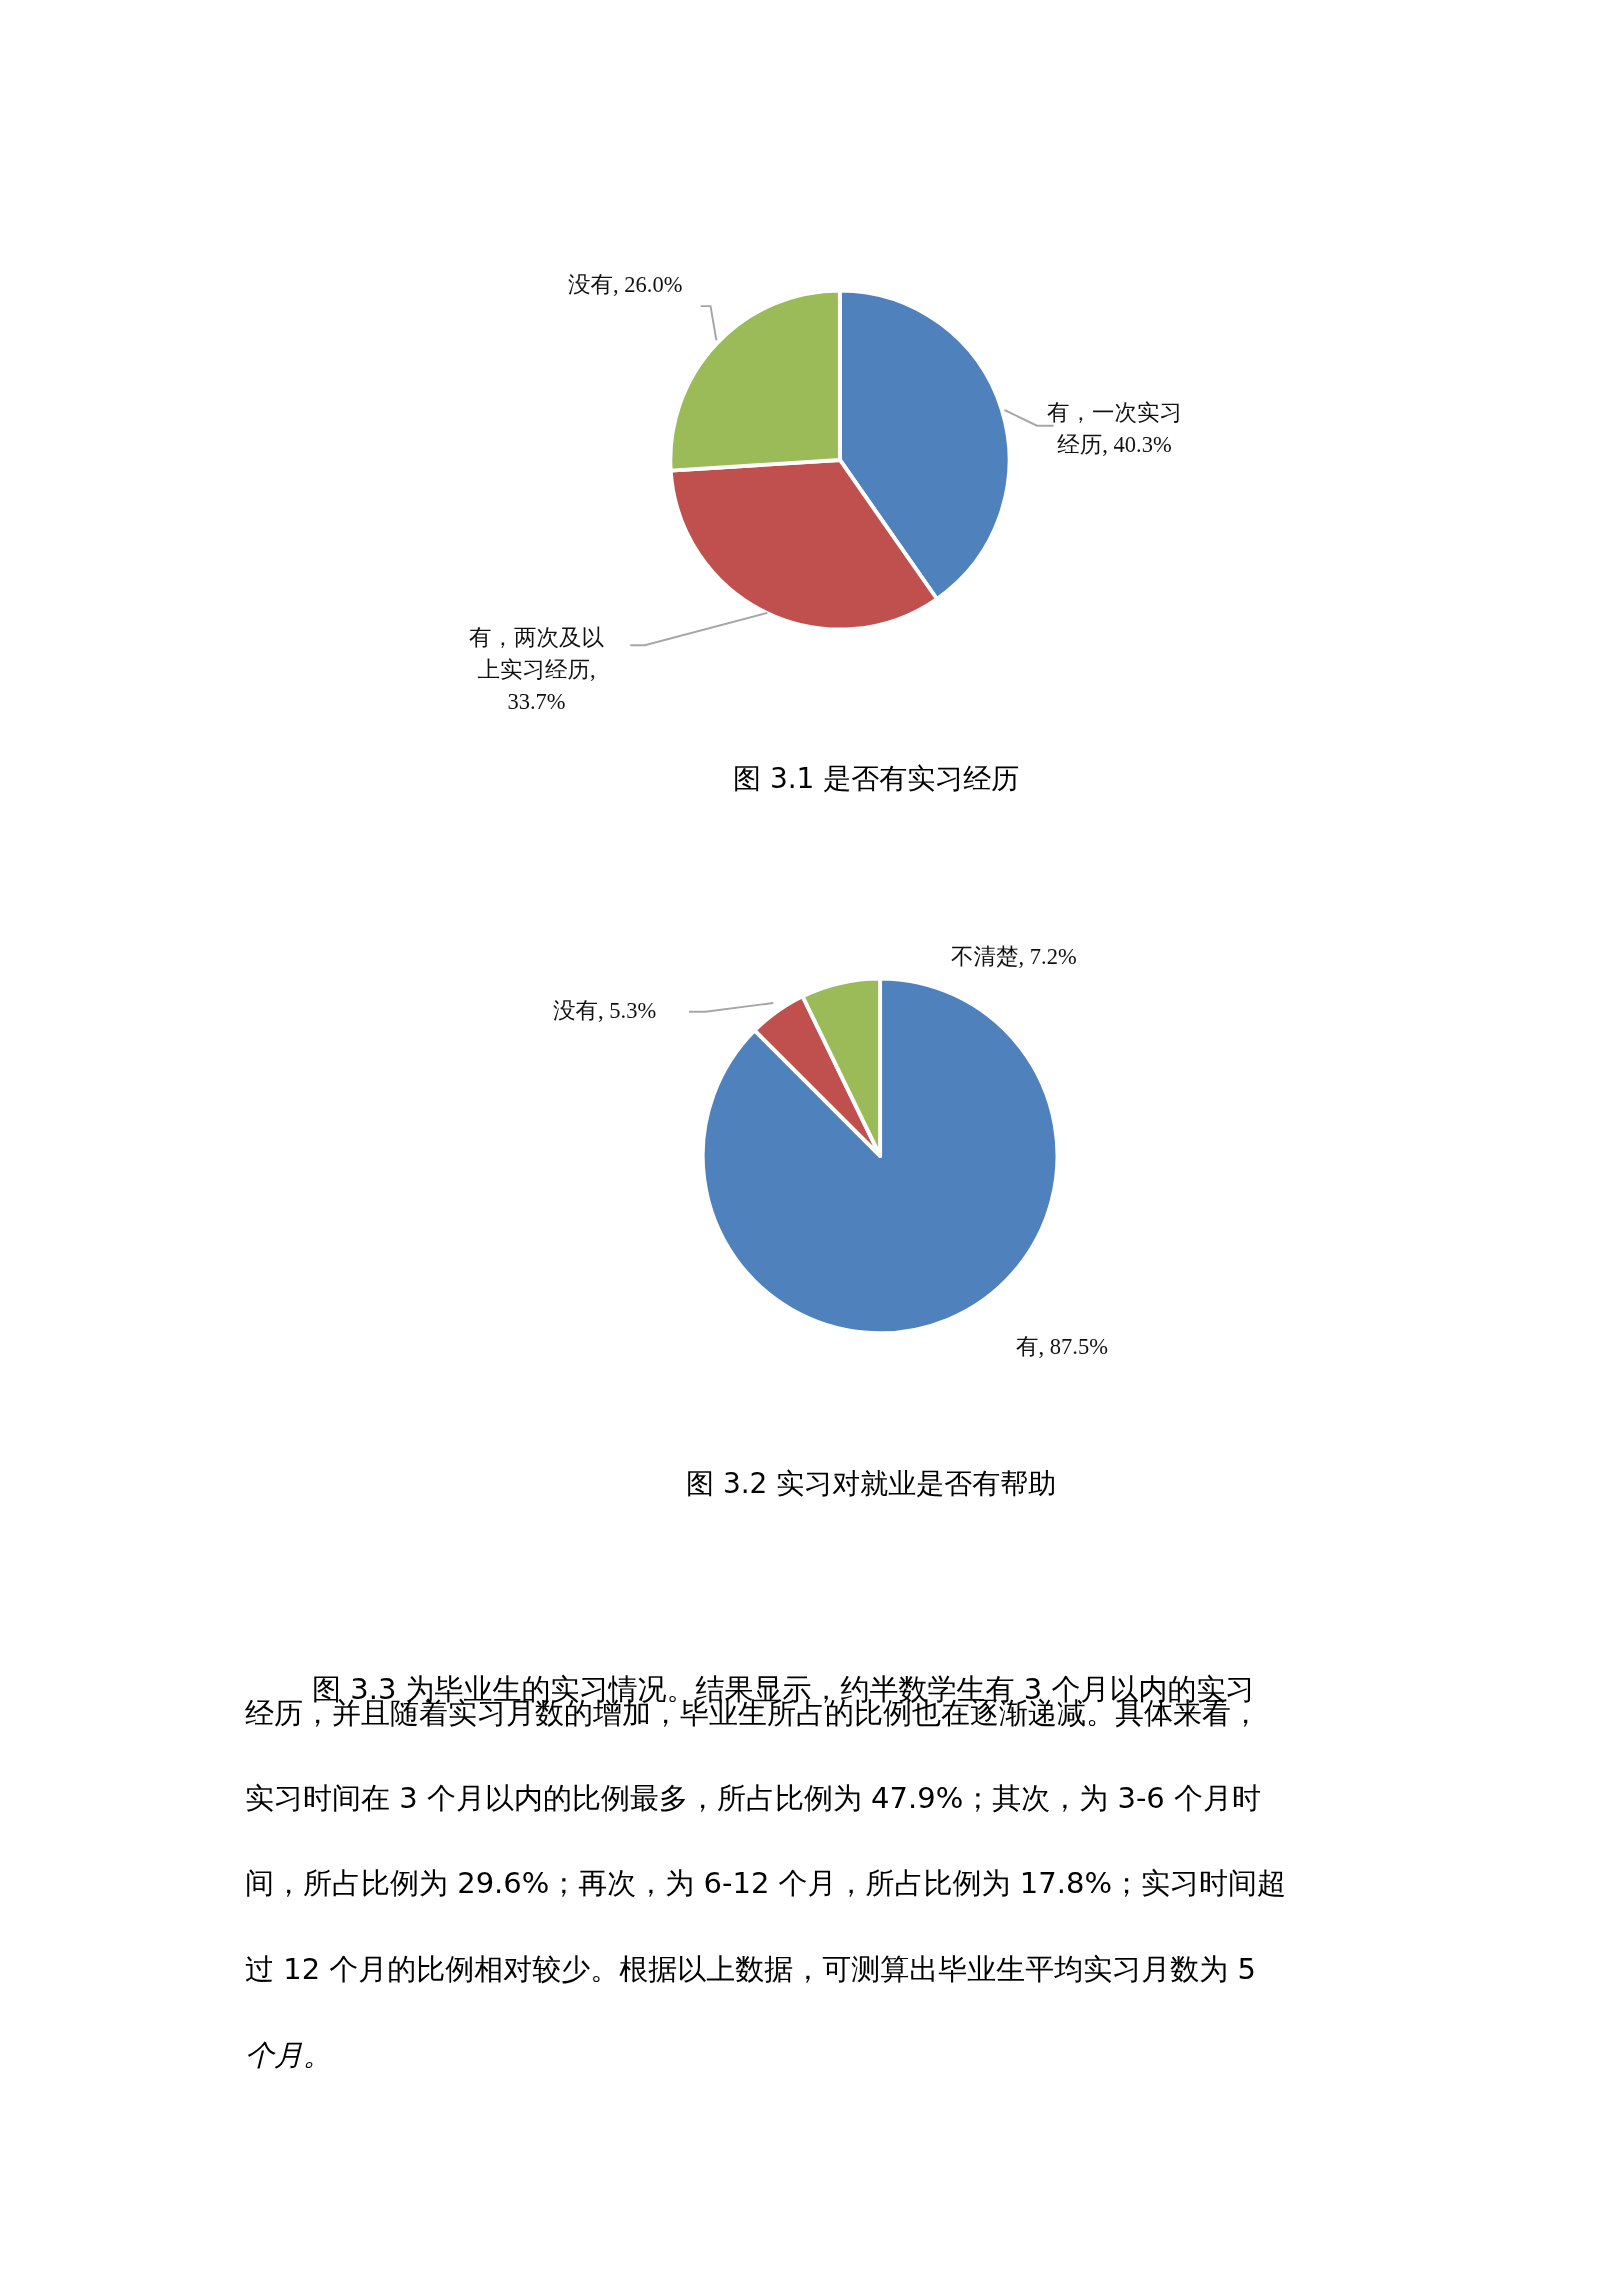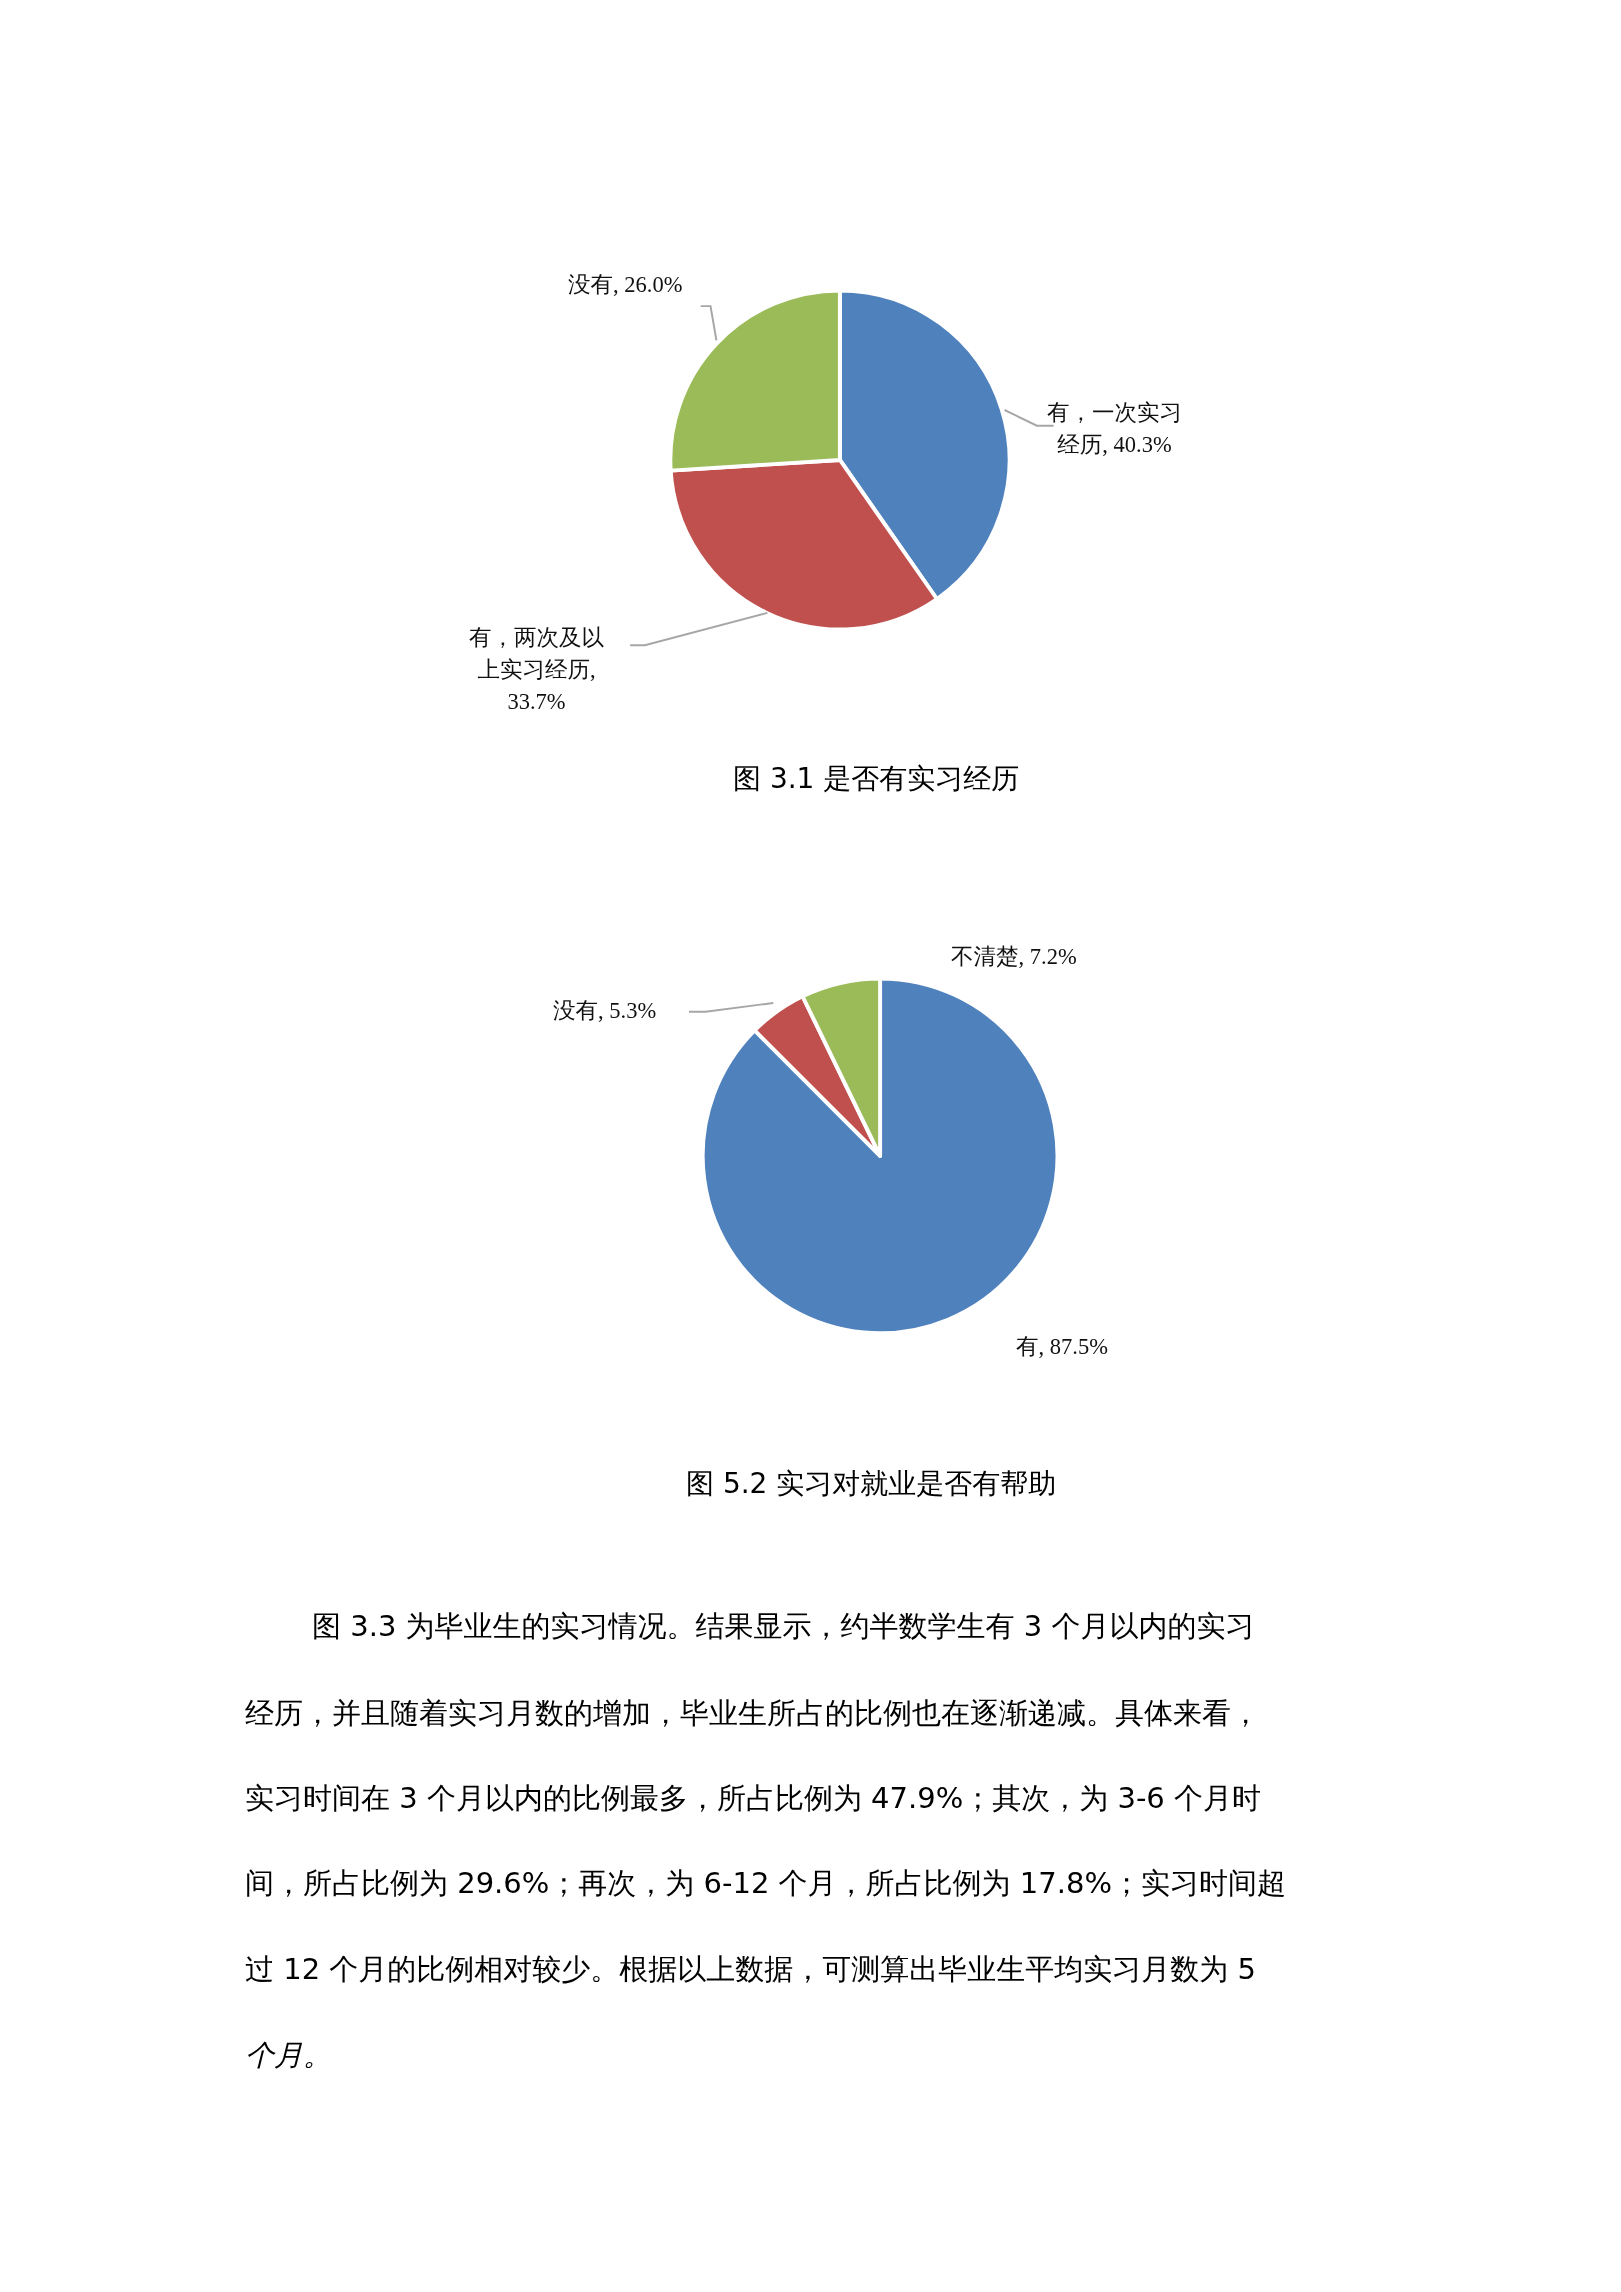--- a/index.html
+++ b/index.html
@@ -53,23 +53,23 @@
 
 <div class="lbl" style="left:1016px; top:1331px;text-align:right;">
   <div>有, 87.5%</div>
 </div>
 <div class="lbl" style="left:553px; top:995px;">
   <div>没有, 5.3%</div>
 </div>
 <div class="lbl" style="left:951px; top:941px;">
   <div>不清楚, 7.2%</div>
 </div>
-<div class="caption" style="left:686px; top:1465px;">图 5.2  实习对就业是否有帮助</div>
+<div class="caption" style="left:686px; top:1465px;">图 3.2  实习对就业是否有帮助</div>
 
 <div class="para" style="top:0;">
-  <div class="line" style="left:67px; top:1607px;">图 3.3 为毕业生的实习情况。结果显示，约半数学生有 3 个月以内的实习</div>
+  <div class="line" style="left:67px; top:1670px;">图 3.3 为毕业生的实习情况。结果显示，约半数学生有 3 个月以内的实习</div>
   <div class="line" style="top:1694px;">经历，并且随着实习月数的增加，毕业生所占的比例也在逐渐递减。具体来看，</div>
   <div class="line" style="top:1779px;">实习时间在 3 个月以内的比例最多，所占比例为 47.9%；其次，为 3-6 个月时</div>
   <div class="line" style="top:1864px;">间，所占比例为 29.6%；再次，为 6-12 个月，所占比例为 17.8%；实习时间超</div>
   <div class="line" style="top:1950px;">过 12 个月的比例相对较少。根据以上数据，可测算出毕业生平均实习月数为 5</div>
   <div class="line" style="top:2036px;font-style:italic;">个月。</div>
 </div>
 
 
 </body></html>

